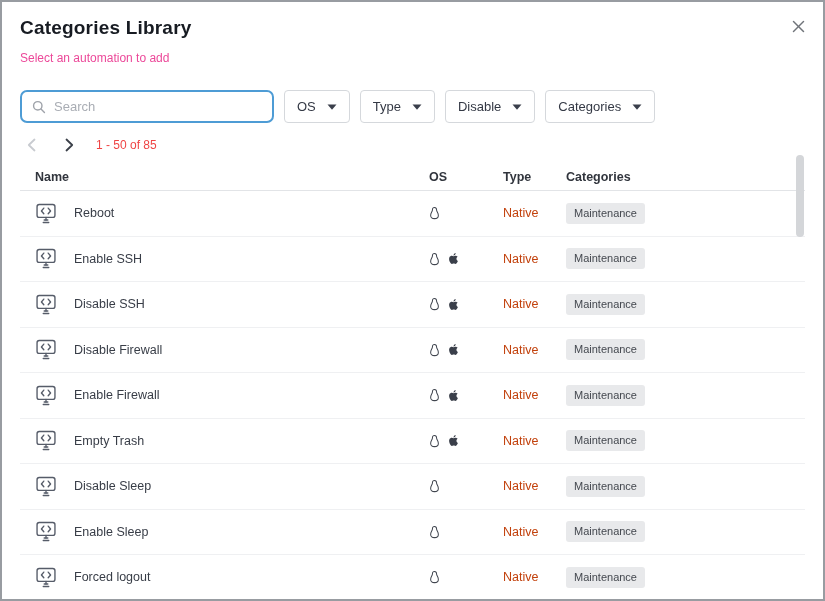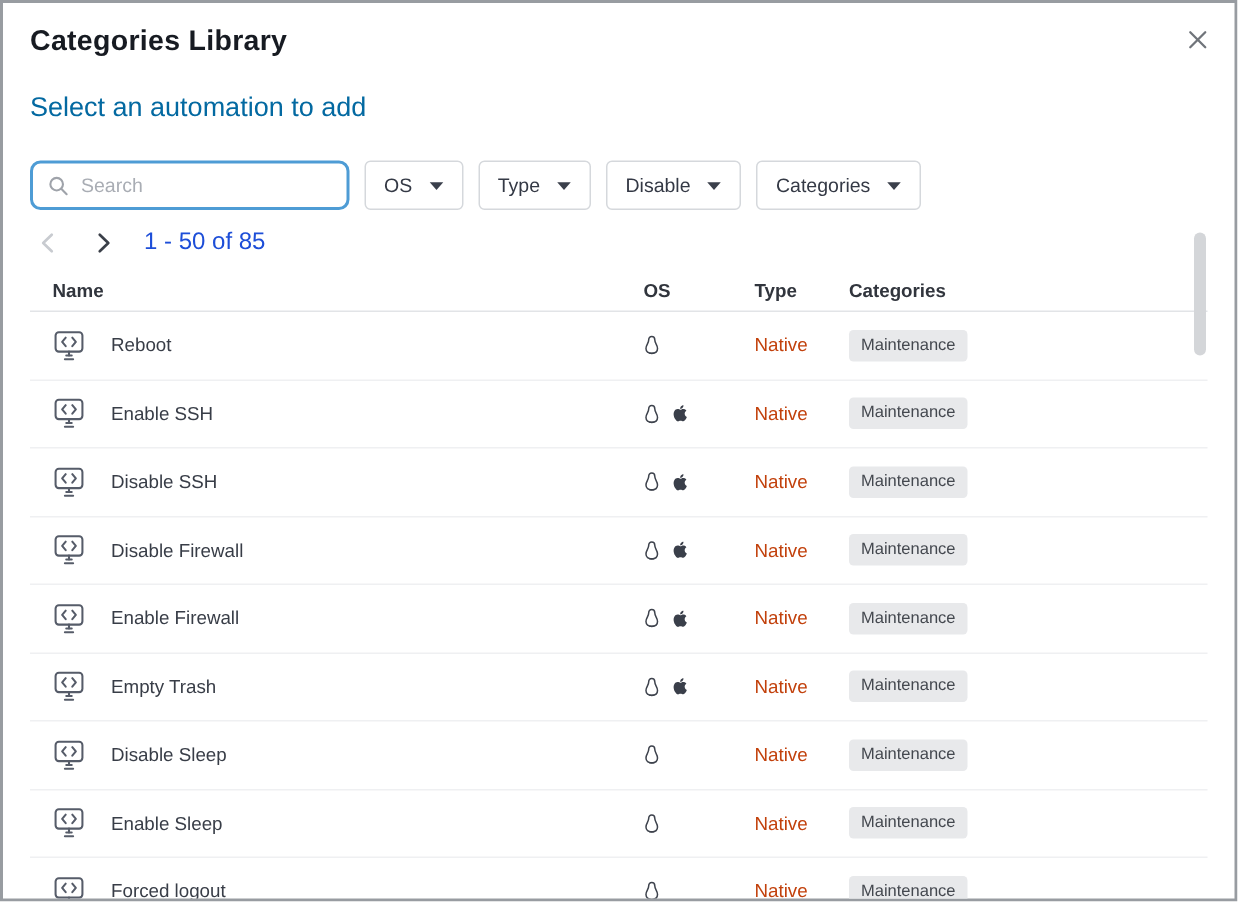--- a/index.html
+++ b/index.html
@@ -12,32 +12,32 @@
     position: relative;
     width: 825px; height: 601px;
     background: #fff;
     border: 2px solid #989CA1;
     overflow: hidden;
   }
   .modal-header { padding: 15px 18px 0 18px; }
   .title {
     font-size: 19px; font-weight: 700; color: #171B22; letter-spacing: .2px;
   }
-  .subtitle { margin-top: 22px; font-size: 18px; color: #0369a1; }
+  .subtitle { margin-top: 12px; font-size: 12px; color: #ec4899; }
   .close-btn {
     position: absolute; top: 15px; right: 16px;
     width: 18px; height: 18px;
     display: flex; align-items: center; justify-content: center;
     background: transparent; border: 0; cursor: pointer;
   }
   
   .toolbar { display: flex; align-items: center; gap: 10px; margin: 25px 18px 0 18px; }
   .searchbox {
     display: flex; align-items: center; gap: 8px;
-    width: 213px; height: 33px;
+    width: 254px; height: 33px;
     border: 2px solid #4E9CD5; border-radius: 7px;
     padding: 0 10px; background: #fff;
   }
   .searchbox input {
     border: 0; outline: 0; width: 100%;
     font-family: "Liberation Sans", sans-serif;
     font-size: 13px; color: #3A3F4A; background: transparent;
   }
   .searchbox input::placeholder { color: #A9ADB4; }
   .dropdown {
@@ -47,21 +47,21 @@
     font-family: "Liberation Sans", sans-serif;
     font-size: 13px; color: #343945; cursor: pointer;
   }
   
   .pager { display: flex; align-items: center; margin: 12px 18px 0 18px; }
   .pager-btn {
     width: 22px; height: 20px; border: 0; background: transparent;
     display: flex; align-items: center; justify-content: center; cursor: pointer;
   }
   .pager-btn.next { margin-left: 16px; }
-  .pager-text { margin-left: 16px; font-size: 16px; color: #1d4ed8; }
+  .pager-text { margin-left: 16px; font-size: 12px; color: #ef4444; }
   
   .table { margin: 9px 18px 0 18px; }
   .thead, .trow {
     display: grid;
     grid-template-columns: 394px 74px 63px 1fr;
     align-items: center;
     padding-left: 15px;
   }
   .thead {
     height: 27px;

